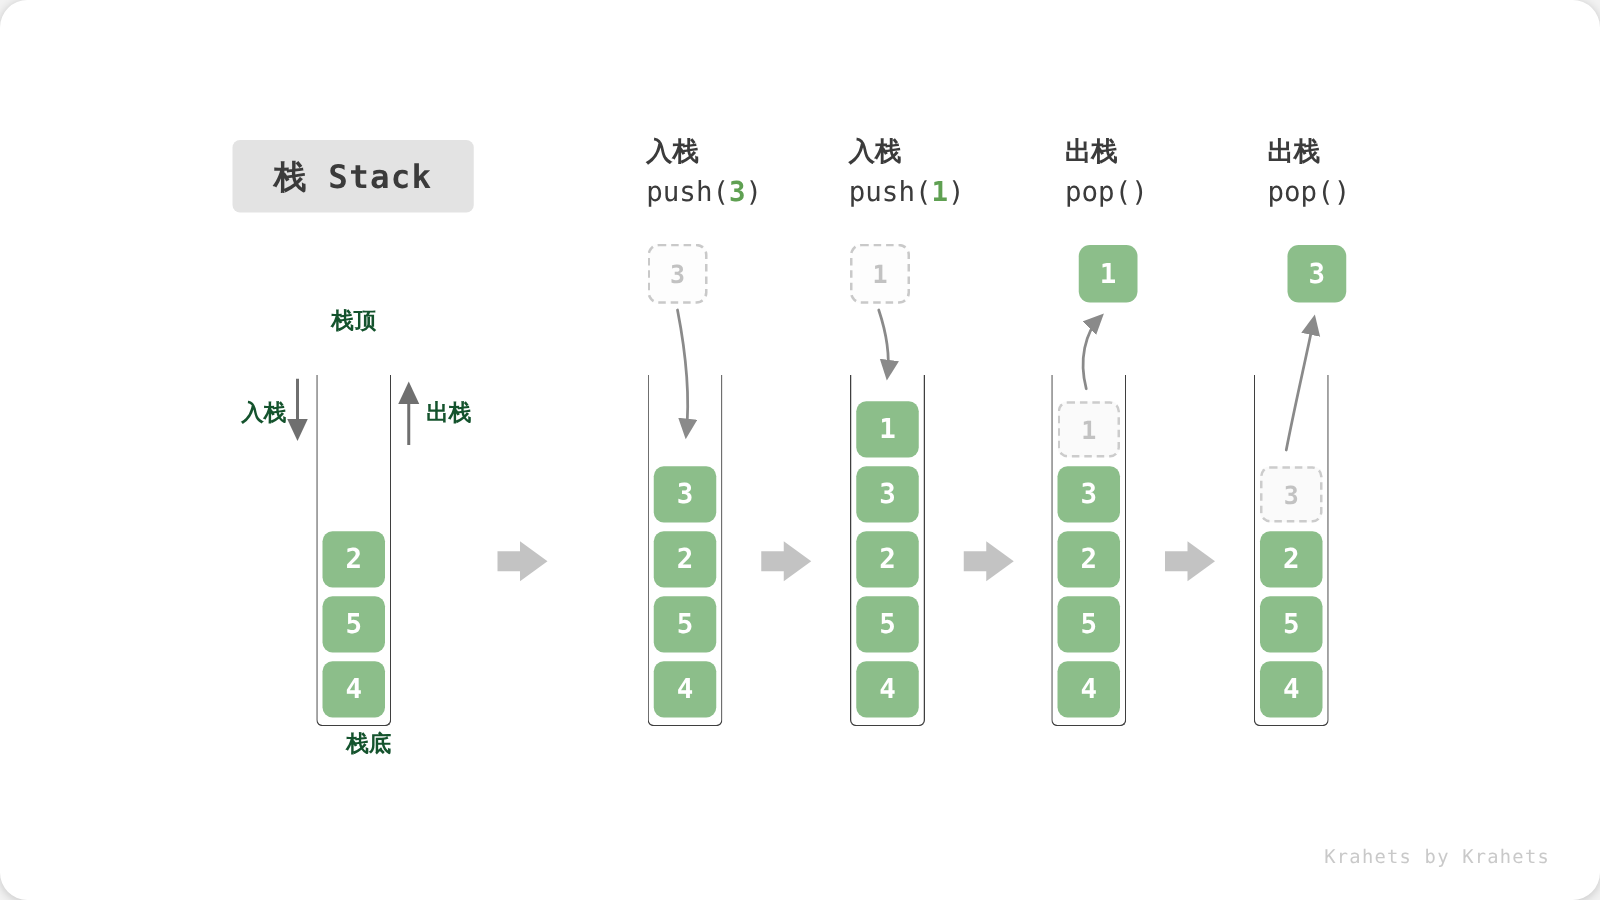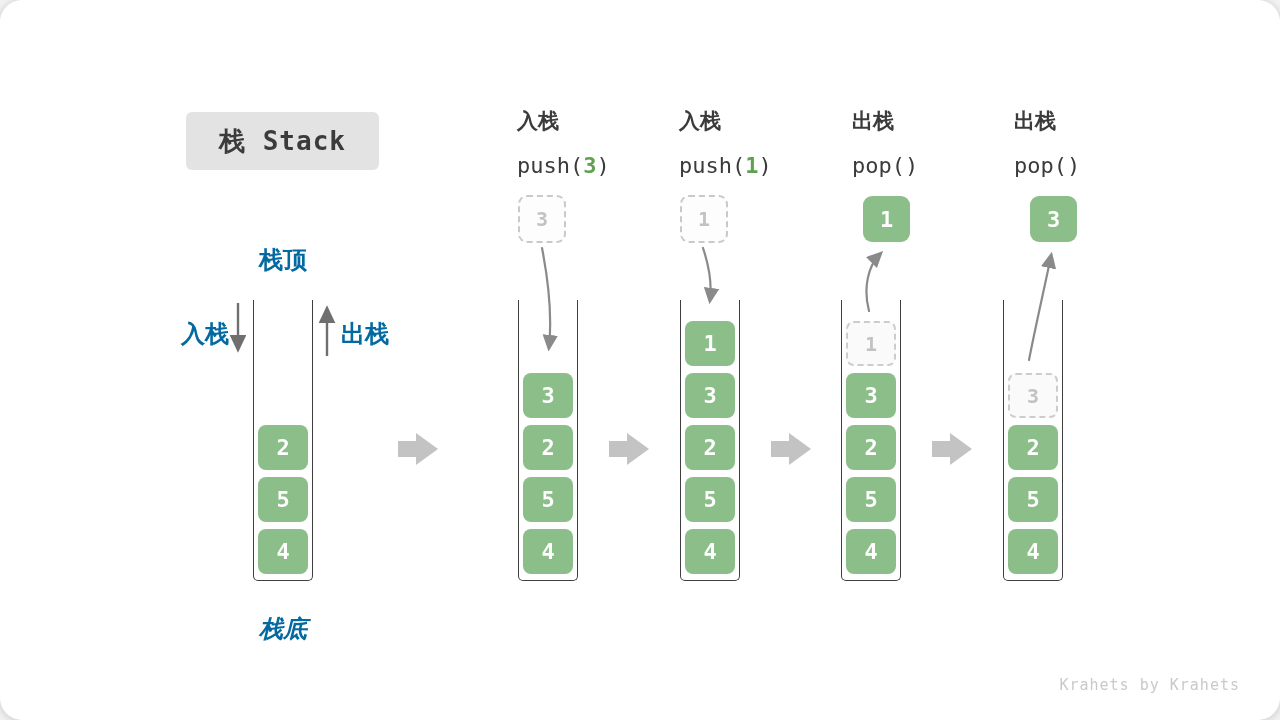--- a/index.html
+++ b/index.html
@@ -12,21 +12,21 @@
   
   #title-box { position:absolute; left:186px; top:112px; width:193px; height:58px;
                background:#e3e3e3; border-radius:6px;
                display:flex; align-items:center; justify-content:center;
                font-family:"DejaVu Sans Mono","Liberation Mono",monospace;
                font-size:26px; font-weight:700; color:#3b3b3b; letter-spacing:1px; }
 
   
   .hdr { position:absolute; top:107px; white-space:nowrap; }
   .hdr .op { font-size:21px; font-weight:600; color:#3b3b3b; display:block; }
-  .hdr .code { display:block; margin-top:18px; color:#3b3b3b;
+  .hdr .code { display:block; margin-top:7px; color:#3b3b3b;
                font-family:"DejaVu Sans Mono","Liberation Mono",monospace;
                font-size:22px; font-weight:500; }
   .hdr .code .arg { color:#5fa052; font-weight:700; }
   .h2{left:517px} .h3{left:679px} .h4{left:852px} .h5{left:1014px}
 
   
   .float-ghost { position:absolute; top:195px; width:48px; height:48px;
                  border:2px dashed #c9c9c9; border-radius:9px; background:#fdfdfd;
                  display:flex; align-items:center; justify-content:center;
                  font-family:"DejaVu Sans Mono","Liberation Mono",monospace;
@@ -48,24 +48,24 @@
   .cell { position:absolute; left:5px; width:50px; height:45px; border-radius:8px;
           background:#8cbe8a; color:#ffffff;
           display:flex; align-items:center; justify-content:center;
           font-family:"DejaVu Sans Mono","Liberation Mono",monospace;
           font-size:22px; font-weight:600; }
   .cell.ghost { background:#fafafa; border:2px dashed #cccccc;
                 color:#c2c2c2; font-size:20px; }
   .r5{top:21px} .r4{top:73px} .r3{top:125px} .r2{top:177px} .r1{top:229px}
 
   
-  .lbl { position:absolute; font-size:24px; font-weight:700; color:#0369a1;
+  .lbl { position:absolute; font-size:18px; font-weight:700; color:#14532d;
          white-space:nowrap; }
   #lbl-top    { left:253px; top:244px; width:60px; text-align:center; }
-  #lbl-bottom { left:253px; top:613px; width:60px; text-align:center;font-style:italic; }
+  #lbl-bottom { left:253px; top:583px; width:60px; text-align:right; }
   #lbl-push   { left:149px; top:318px; width:80px; text-align:right; }
   #lbl-pop    { left:341px; top:318px; }
 
   
   #arrows { position:absolute; left:0; top:0; width:1280px; height:720px;
             pointer-events:none; }
 
   
   #footer { position:absolute; right:40px; top:676px;
             font-family:"DejaVu Sans Mono","Liberation Mono",monospace;

